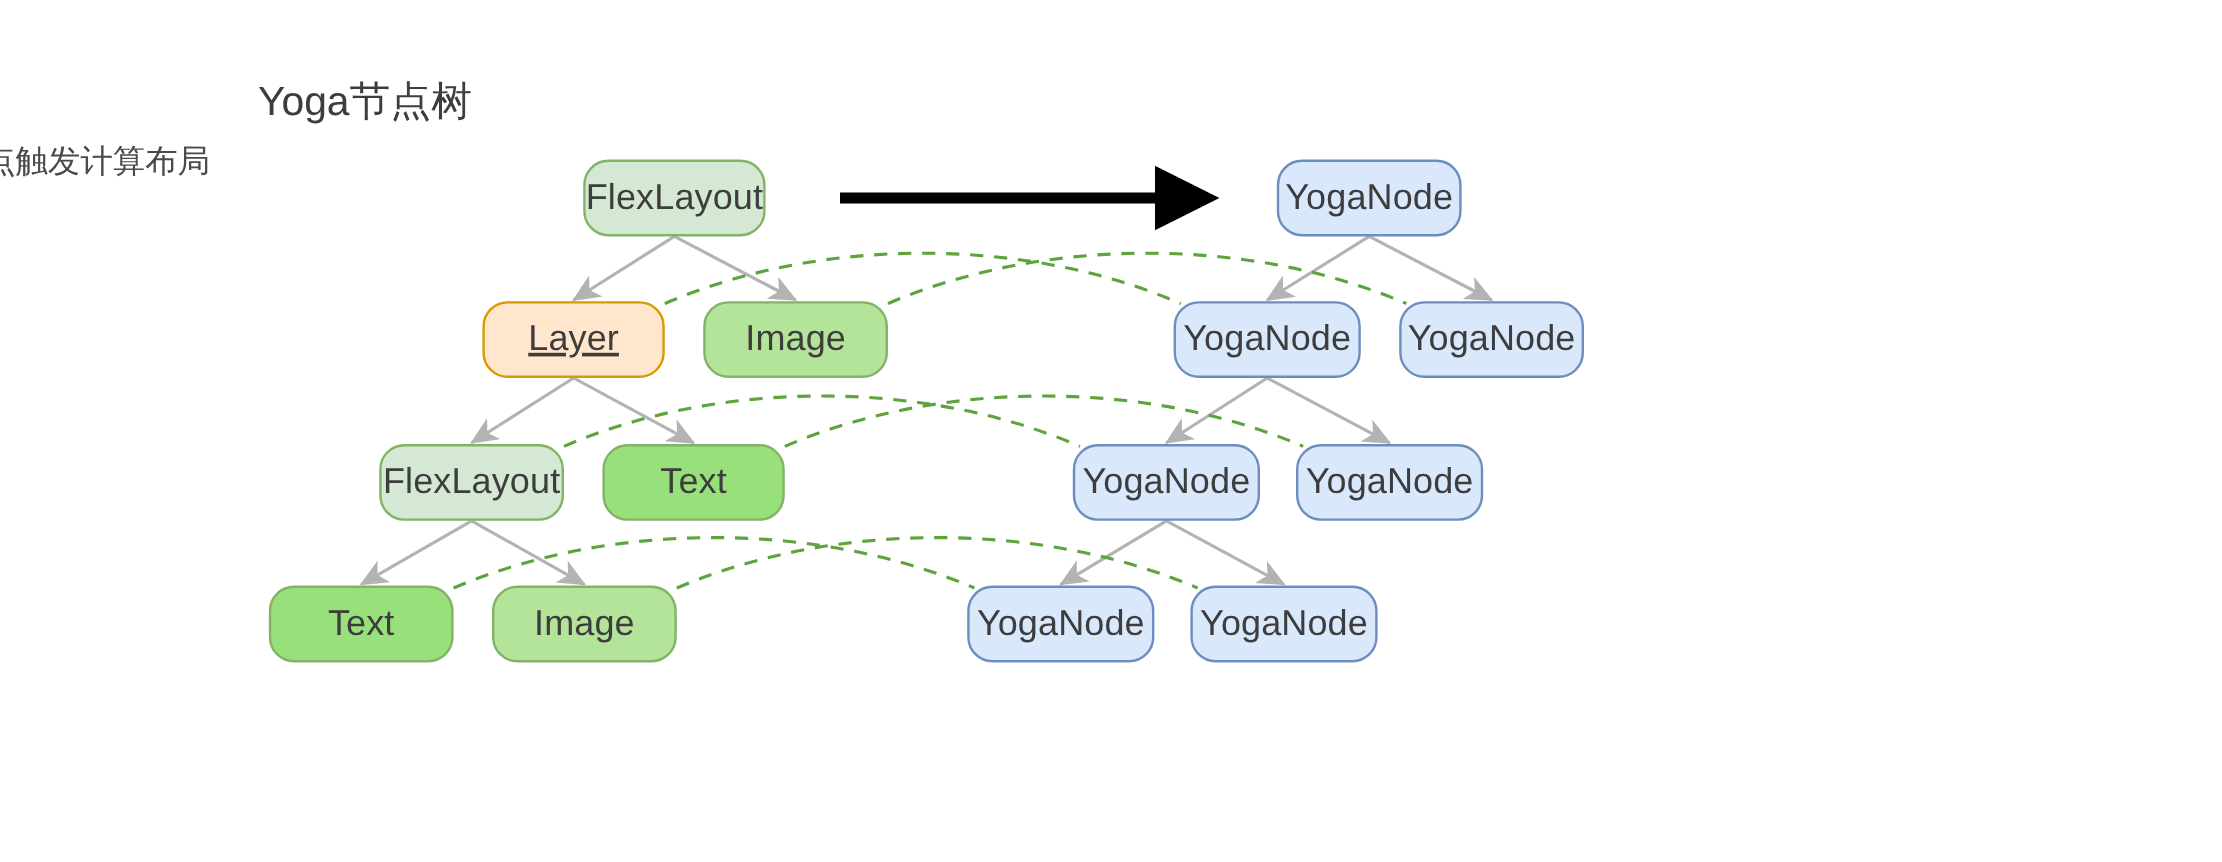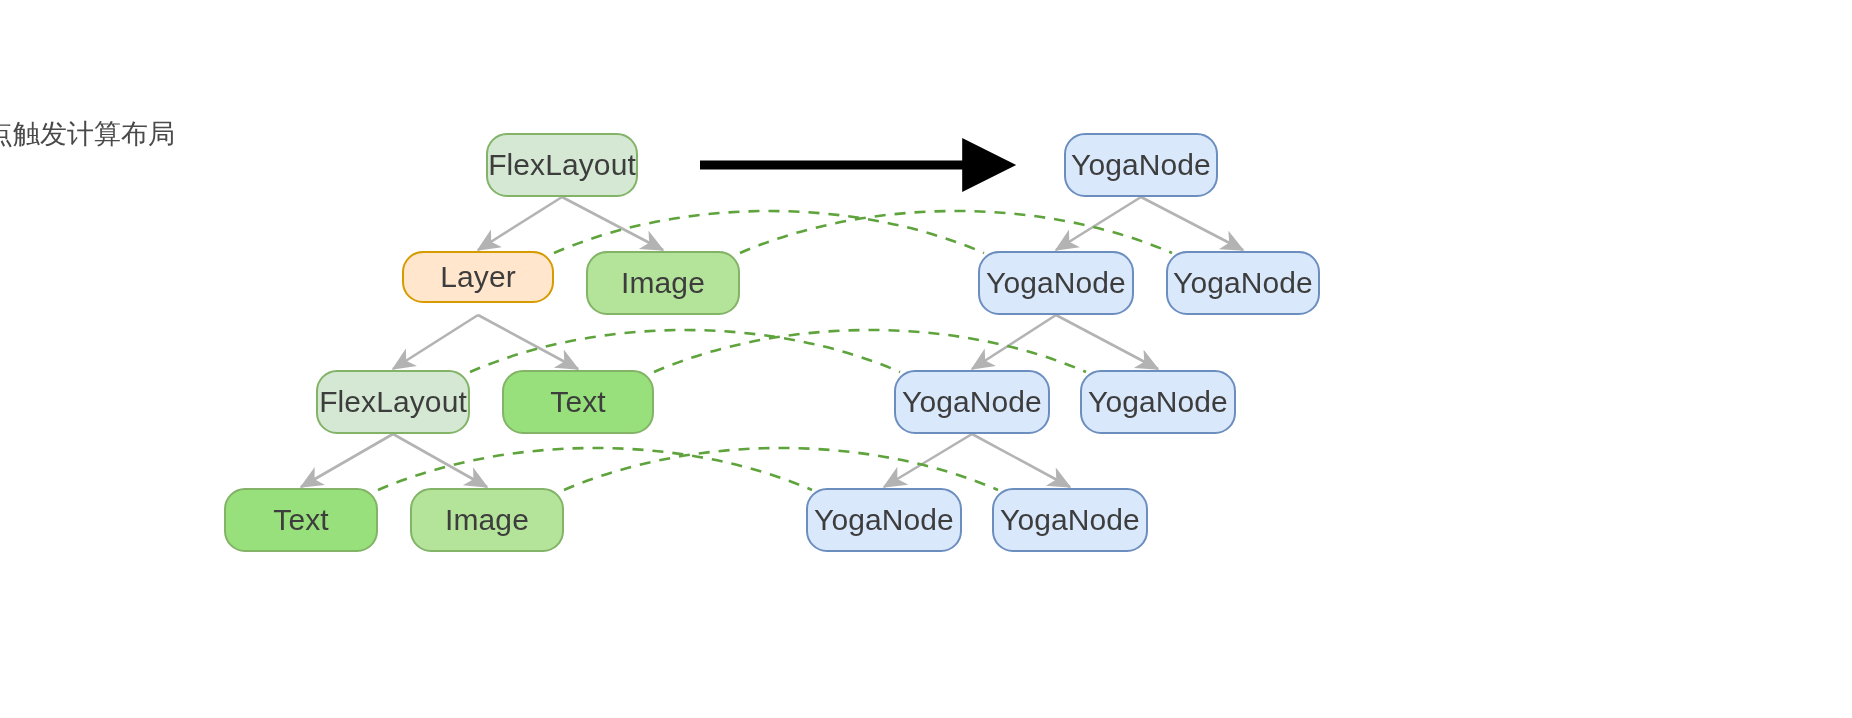--- a/index.html
+++ b/index.html
@@ -93,28 +93,29 @@
         <path d="M 470 372 C 599 316, 771 316, 900 372" fill="none" stroke="#5ea33c" stroke-width="2.6" stroke-dasharray="11 9" stroke-linecap="butt"></path>
         <path d="M 654 372 C 783.6 316, 956.4 316, 1086 372" fill="none" stroke="#5ea33c" stroke-width="2.6" stroke-dasharray="11 9" stroke-linecap="butt"></path>
         <path d="M 378 490 C 508.2 434, 681.8 434, 812 490" fill="none" stroke="#5ea33c" stroke-width="2.6" stroke-dasharray="11 9" stroke-linecap="butt"></path>
         <path d="M 564 490 C 694.2 434, 867.8 434, 998 490" fill="none" stroke="#5ea33c" stroke-width="2.6" stroke-dasharray="11 9" stroke-linecap="butt"></path>
       </g>
     <g id="transition-arrow-group">
       <line id="transition-arrow-line" x1="700" y1="165" x2="1000" y2="165" stroke="#000000" stroke-width="9" marker-end="url(#big-arrow)"></line>
     </g>
   </svg>
 
+  <div class="tree-title" id="right-tree-title" style="left: 215px; top: 62px; width: auto; text-align: left;">Yoga节点树</div>
 
   <div class="arrow-label" id="transition-arrow-label" style="left: -68px; top: 116px; width: auto; text-align: left;">根节点触发计算布局</div>
 
   <div id="node-layer">
       <div class="node" style="left: 486px; top: 133px; width: 152px; height: 64px; background: rgb(213, 232, 212); border-color: rgb(130, 179, 102); color: rgb(61, 61, 61);">
         <span>FlexLayout</span>
       </div>
-      <div class="node" style="left: 402px; top: 251px; width: 152px; height: 52px; background: rgb(255, 230, 204); border-color: rgb(215, 155, 0); color: rgb(61, 61, 61);">
+      <div class="node" style="left: 402px; top: 251px; width: 152px; height: 64px; background: rgb(255, 230, 204); border-color: rgb(215, 155, 0); color: rgb(61, 61, 61); text-decoration: underline;">
         <span>Layer</span>
       </div>
       <div class="node" style="left: 586px; top: 251px; width: 154px; height: 64px; background: rgb(180, 227, 154); border-color: rgb(130, 179, 102); color: rgb(61, 61, 61);">
         <span>Image</span>
       </div>
       <div class="node" style="left: 316px; top: 370px; width: 154px; height: 64px; background: rgb(213, 232, 212); border-color: rgb(130, 179, 102); color: rgb(61, 61, 61);">
         <span>FlexLayout</span>
       </div>
       <div class="node" style="left: 502px; top: 370px; width: 152px; height: 64px; background: rgb(151, 224, 123); border-color: rgb(130, 179, 102); color: rgb(61, 61, 61);">
         <span>Text</span>

